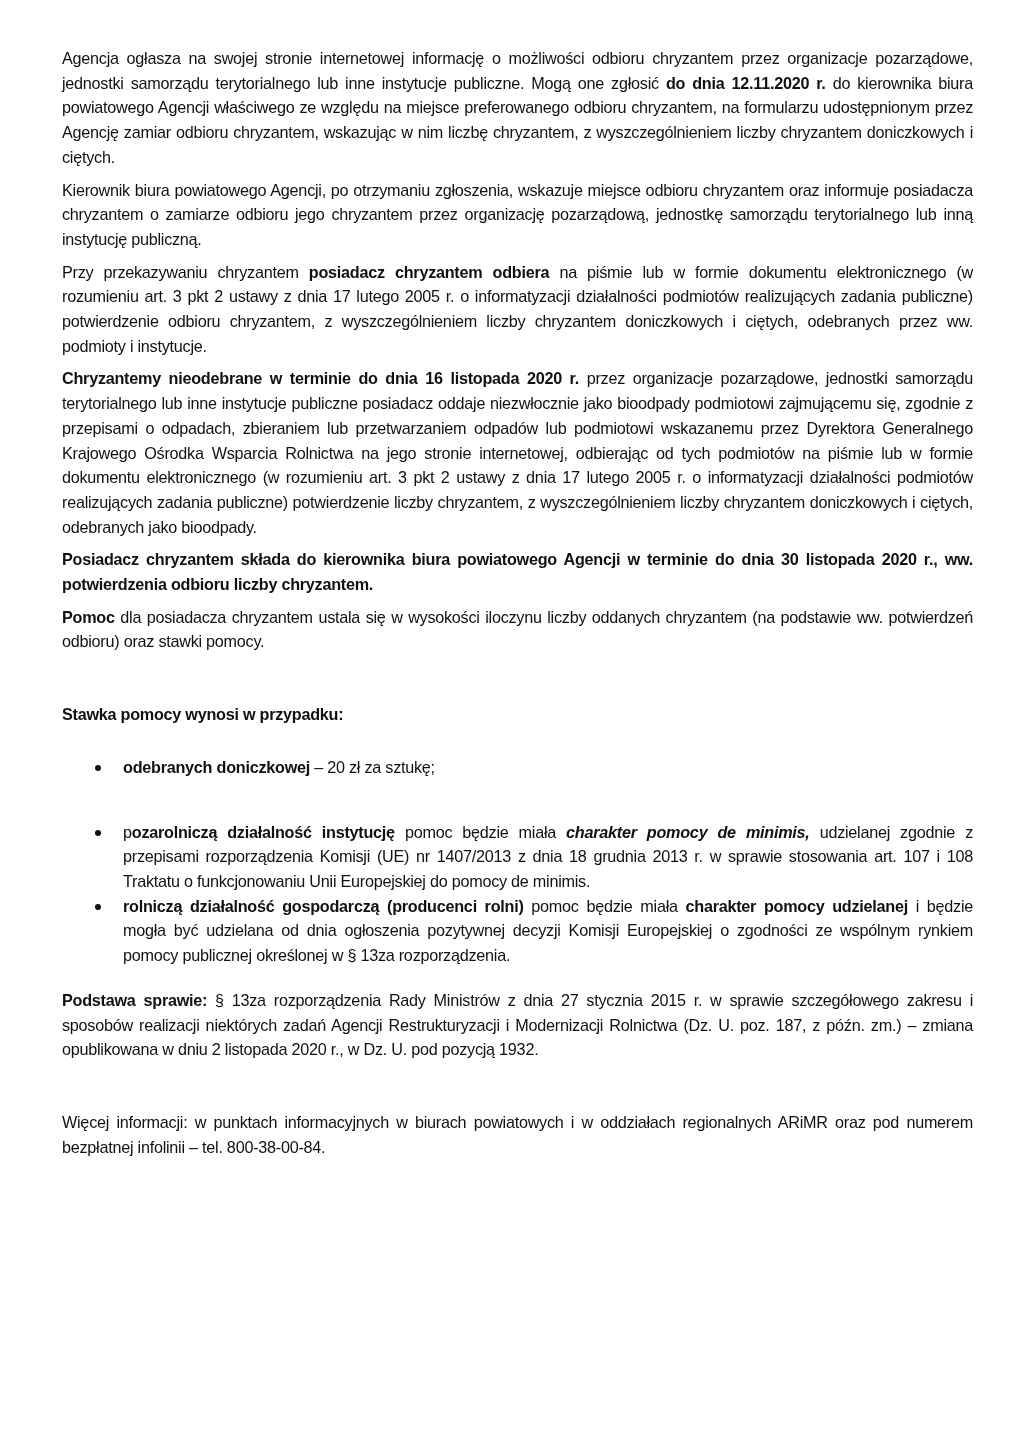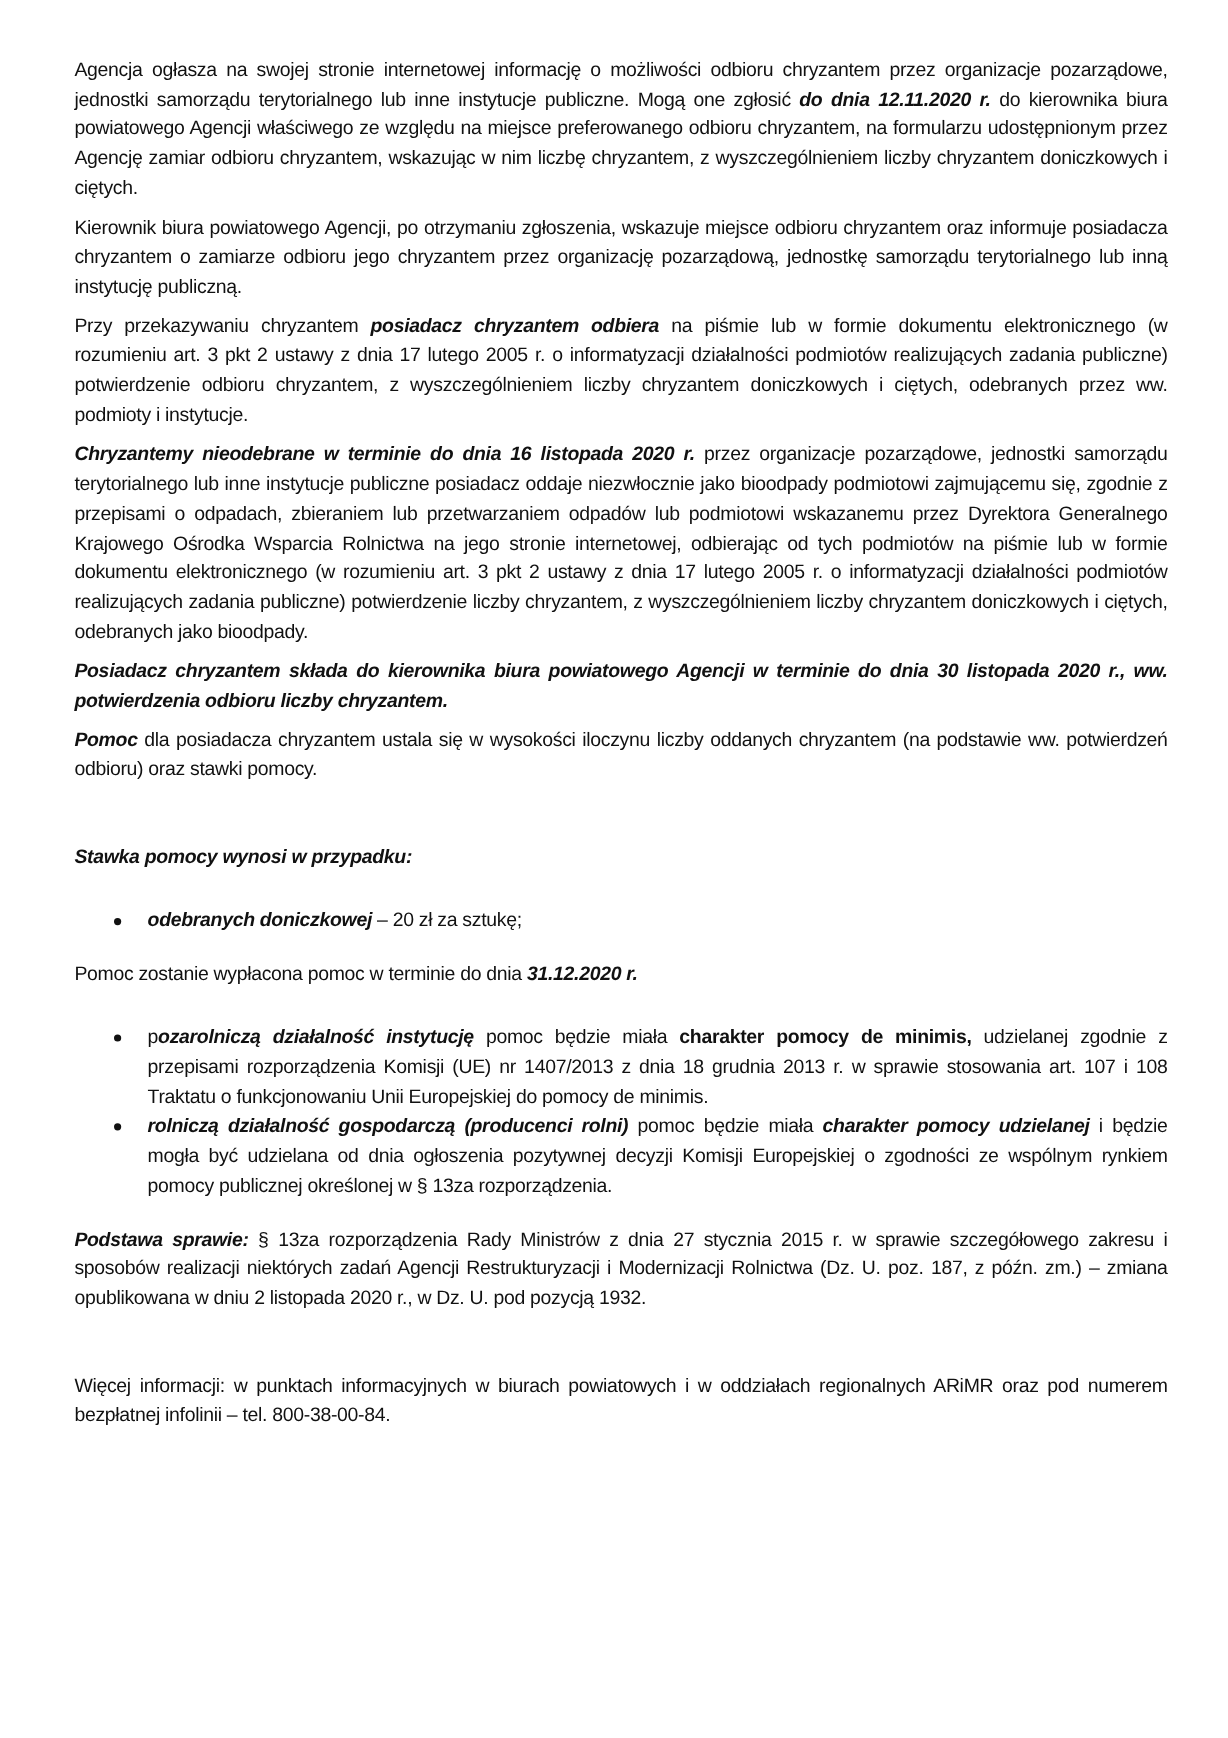--- a/index.html
+++ b/index.html
@@ -9,22 +9,22 @@
       color: #111111;
     }
     .page {
       position: absolute; left: 62px; top: 46px; width: 911px;
       font-size: 16.2px; line-height: 24.7px;
       letter-spacing: -0.25px;
     }
     .p { margin: 0 0 8px 0; text-align: justify; text-align-last: left; }
     .gap-lg { height: 40px; }
     .gap-md { height: 20px; }
-    b { font-weight: bold; font-style: italic; }
-    .bi { font-weight: bold; }
+    b { font-weight: bold; }
+    .bi { font-weight: bold; font-style: italic; }
     ul.bul { list-style: none; margin: 0; padding: 0; }
     ul.bul li { position: relative; padding-left: 61px; text-align: justify; text-align-last: left; }
     ul.bul li .dot {
       position: absolute; left: 33px; top: 10px; width: 6px; height: 6px;
       border-radius: 50%; background: #111;
     }
   </style>
 </head>
 <body>
 
@@ -47,21 +47,20 @@
   <p class="p"><b>Stawka pomocy wynosi w przypadku:</b></p>
 
   <div class="gap-md"></div>
 
   <ul class="bul">
     <li><span class="dot"></span><b>odebranych doniczkowej</b><span> – 20 zł za sztukę;</span></li>
   </ul>
 
   <div class="gap-md"></div>
 
-  <p class="p"><span>Pomoc zostanie wypłacona pomoc w terminie do dnia </span><b>31.12.2020 r.</b></p>
 
 
   <div class="gap-md"></div>
 
   <ul class="bul">
     <li><span class="dot"></span><span>p</span><b>ozarolniczą działalność instytucję</b><span> pomoc będzie miała </span><span class="bi">charakter pomocy de minimis,</span><span> udzielanej zgodnie z przepisami rozporządzenia Komisji (UE) nr 1407/2013 z dnia 18 grudnia 2013 r. w sprawie stosowania art. 107 i 108 Traktatu o funkcjonowaniu Unii Europejskiej do pomocy de minimis.</span></li>
     <li><span class="dot"></span><b>rolniczą działalność gospodarczą (producenci rolni)</b><span> pomoc będzie miała </span><b>charakter pomocy udzielanej</b><span> i będzie mogła być udzielana od dnia ogłoszenia pozytywnej decyzji Komisji Europejskiej o zgodności ze wspólnym rynkiem pomocy publicznej określonej w § 13za rozporządzenia.</span></li>
   </ul>
 
   <div class="gap-md"></div>

